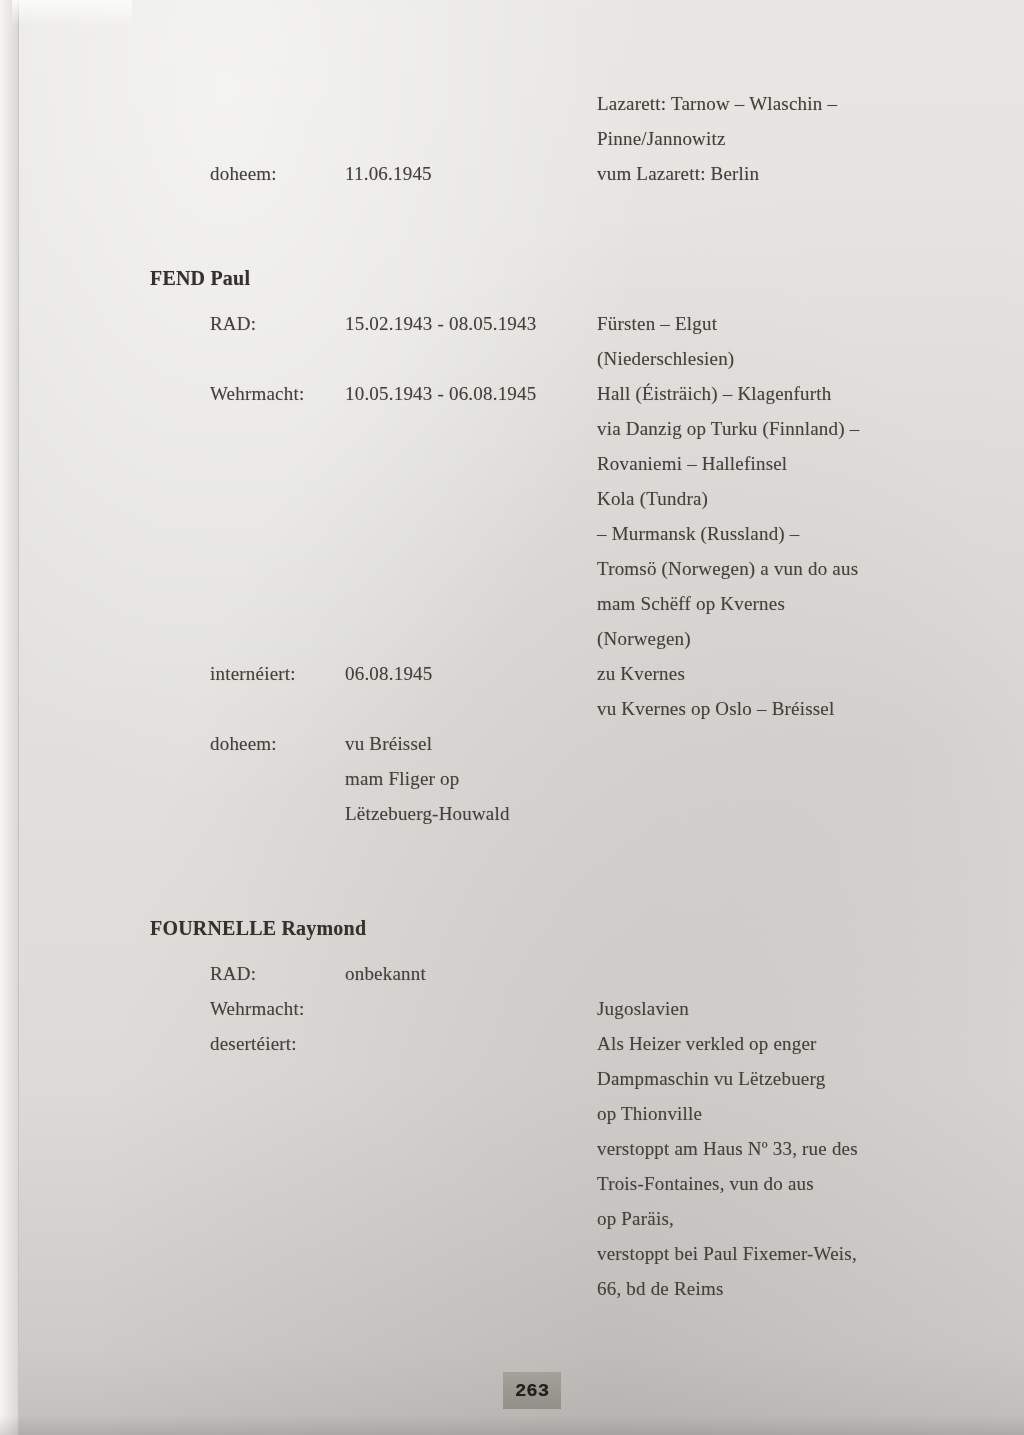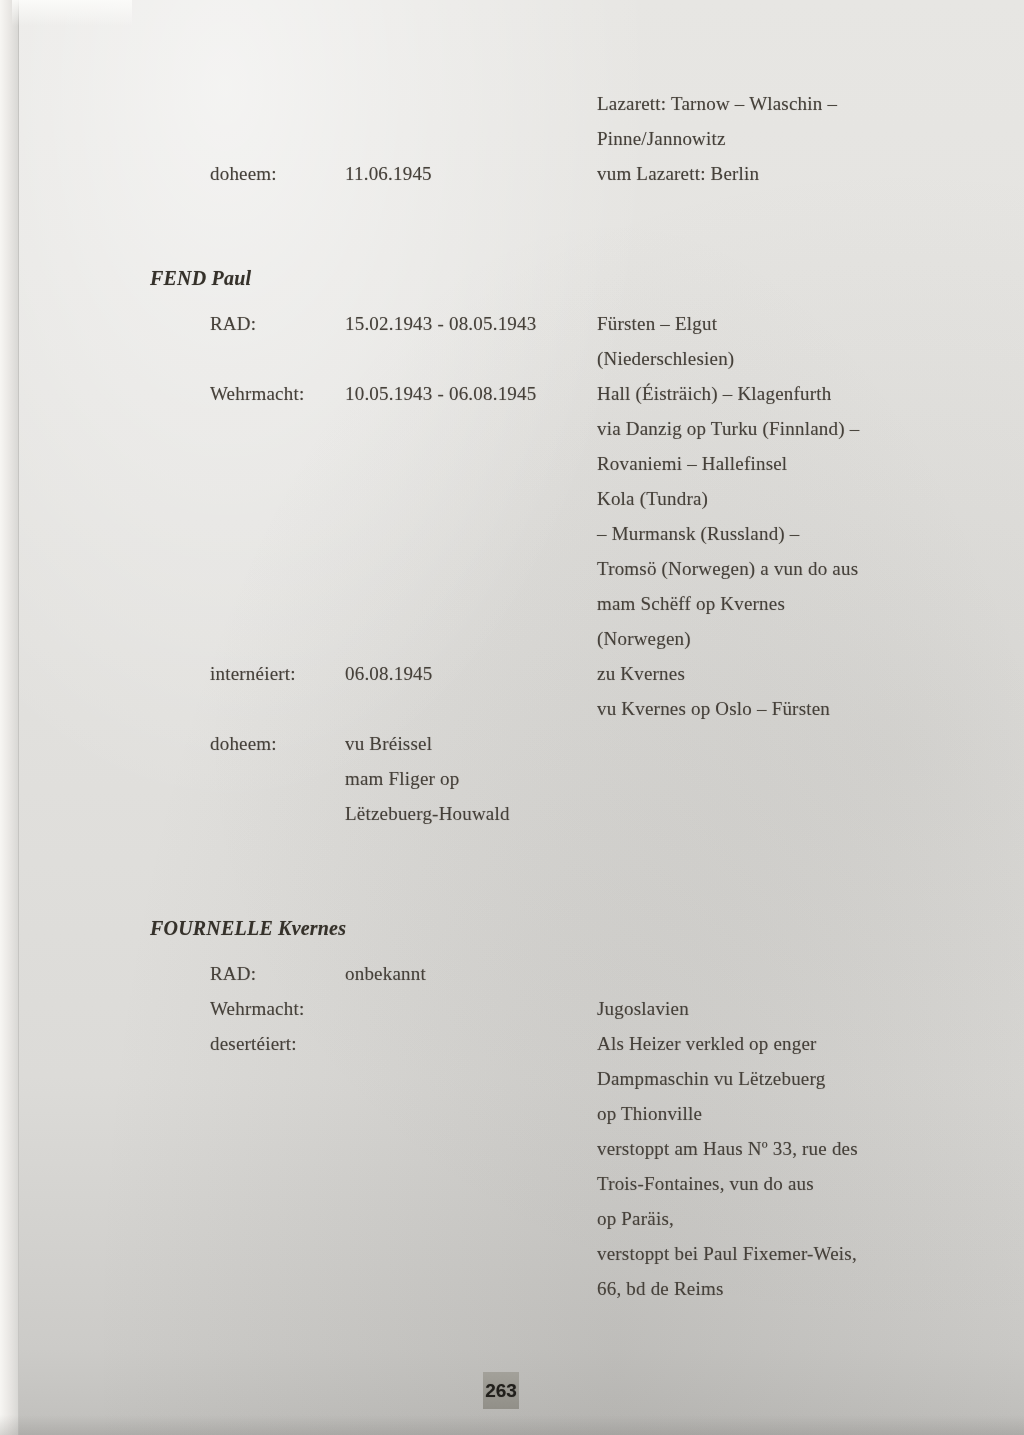--- a/index.html
+++ b/index.html
@@ -46,43 +46,42 @@
     line-height: 35px;
     text-shadow: 0 0 1px rgba(70,64,56,0.35);
     letter-spacing: 0.2px;
   }
   .entry-heading {
     font-weight: 700;
     font-size: 20px;
     color: #35312a;
     line-height: 35px;
     margin: 0;
-    font-style: italic;
   }
   .entry { margin: 0; }
   .entry .rows { margin-left: 60px; }
   .row {
     display: grid;
     grid-template-columns: 135px 252px 1fr;
     align-items: start;
   }
   .label, .date { white-space: nowrap; }
   .desc { white-space: pre-line; }
   .gap-top-entry { margin-top: 70px; }
   .gap-top-entry-lg { margin-top: 80px; }
   .heading-gap { margin-bottom: 10px; }
   .page-number-box {
     position: absolute;
-    left: 483px;
+    left: 503px;
     top: 1372px;
-    width: 36px;
+    width: 58px;
     height: 37px;
     background: linear-gradient(180deg, #a3a19a, #918f88);
     color: #211f1b;
-    font-family: Liberation Sans, sans-serif;
+    font-family: Liberation Mono, monospace;
     font-weight: 700;
     font-size: 19px;
     display: flex;
     align-items: center;
     justify-content: center;
     text-shadow: 0 0 1px rgba(30,28,24,0.4);
   }
   .scan-bottom-shade {
     position: absolute;
     left: 0; bottom: 0;
@@ -133,33 +132,33 @@
 Kola (Tundra)
 – Murmansk (Russland) –
 Tromsö (Norwegen) a vun do aus
 mam Schëff op Kvernes
 (Norwegen)</span>
       </div>
       <div class="row">
         <span class="label">internéiert:</span>
         <span class="date">06.08.1945</span>
         <span class="desc">zu Kvernes
-vu Kvernes op Oslo – Fürsten</span>
+vu Kvernes op Oslo – Bréissel</span>
       </div>
       <div class="row">
         <span class="label">doheem:</span>
         <span class="desc">vu Bréissel
 mam Fliger op
 Lëtzebuerg-Houwald</span>
       </div>
     </div>
   </section>
 
   <section class="entry gap-top-entry-lg">
-    <h2 class="entry-heading heading-gap">FOURNELLE Kvernes</h2>
+    <h2 class="entry-heading heading-gap">FOURNELLE Raymond</h2>
     <div class="rows">
       <div class="row">
         <span class="label">RAD:</span>
         <span class="date">onbekannt</span>
         <span class="desc"></span>
       </div>
       <div class="row">
         <span class="label">Wehrmacht:</span>
         <span class="date"></span>
         <span class="desc">Jugoslavien</span>

